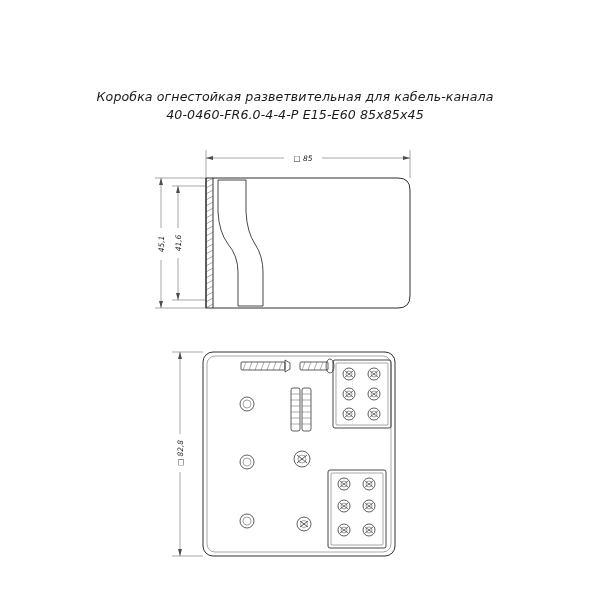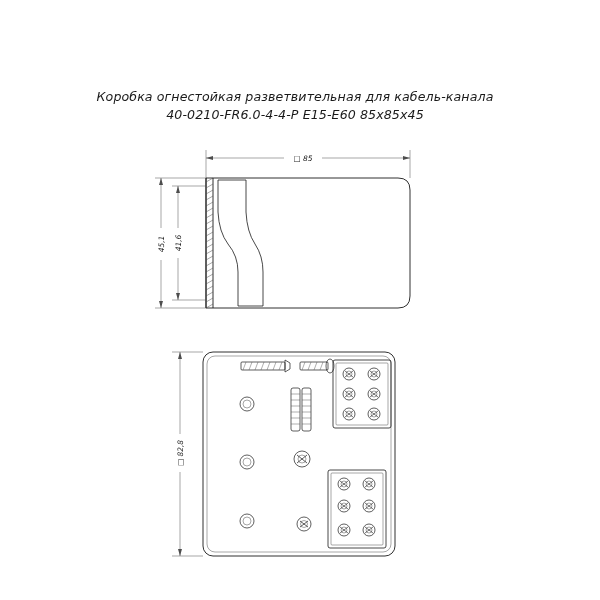--- a/index.html
+++ b/index.html
@@ -47,21 +47,21 @@
     fill: #1a1a1a;
   }
 </style>
 </head>
 <body>
 
 <div class="page">
 
   <div class="title">
     <span>Коробка огнестойкая разветвительная для кабель-канала</span>
-    <span class="line2">40-0210-FR6.0-4-4-P Е15-Е60 85х85х45</span>
+    <span class="line2">40-0460-FR6.0-4-4-P Е15-Е60 85х85х45</span>
   </div>
 
   <svg class="drawing" viewBox="0 0 600 600">
 
     <g stroke="#1a1a1a" fill="none" stroke-width="0.9">
 
       <path d="M 206 178 L 398 178 Q 410 178 410 190 L 410 296 Q 410 308 398 308 L 206 308 Z"></path>
 
       <line x1="206" y1="178" x2="206" y2="308"></line>
       <line x1="213" y1="178" x2="213" y2="308"></line>

